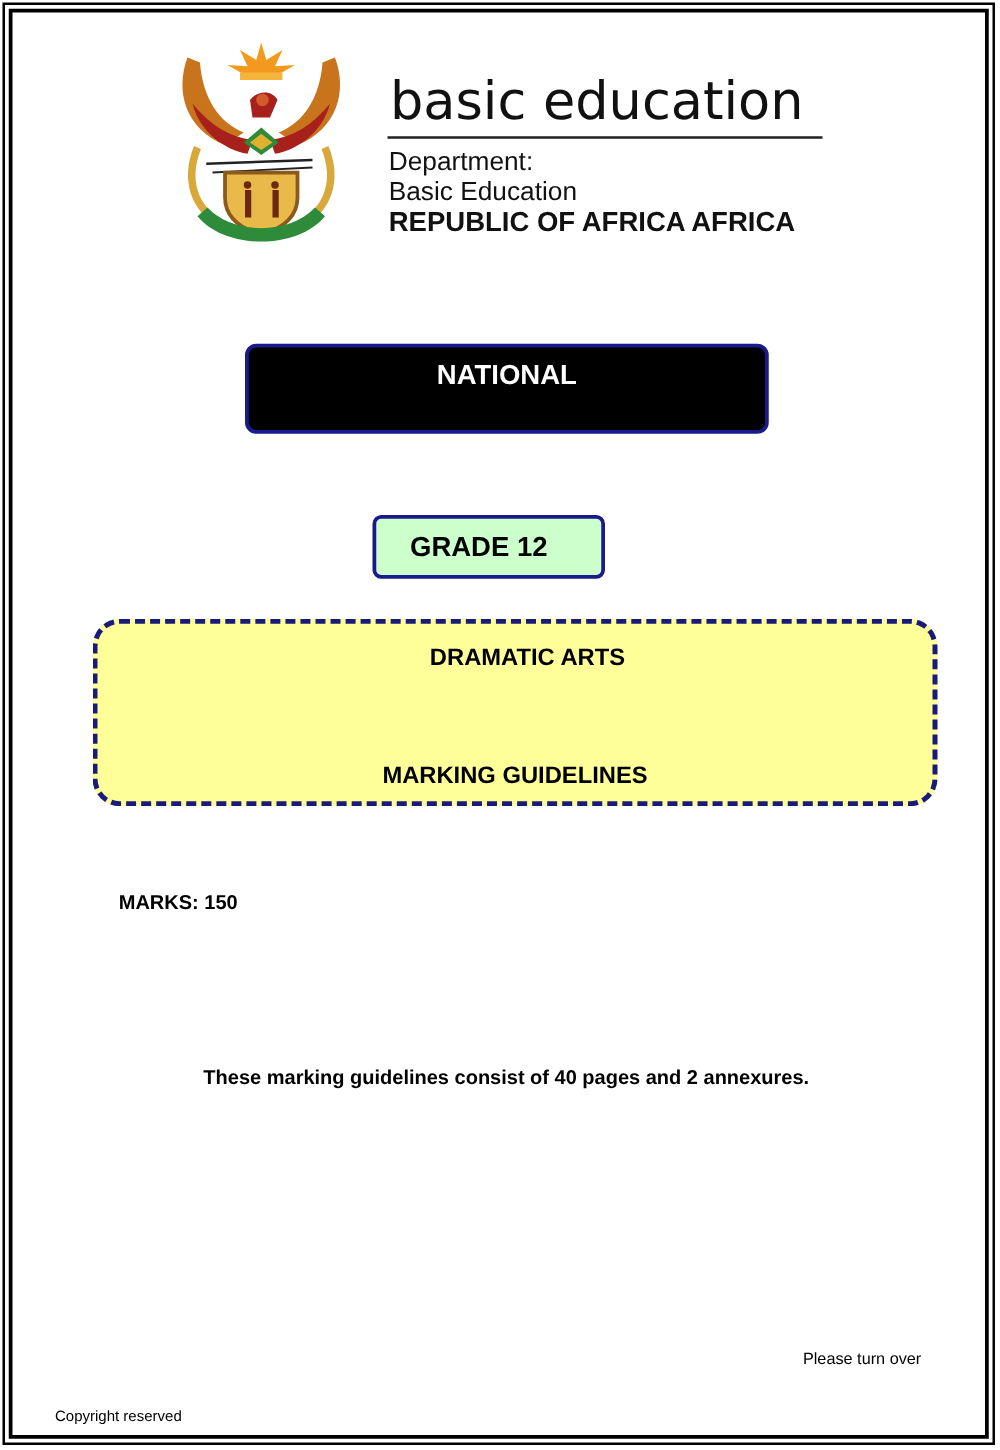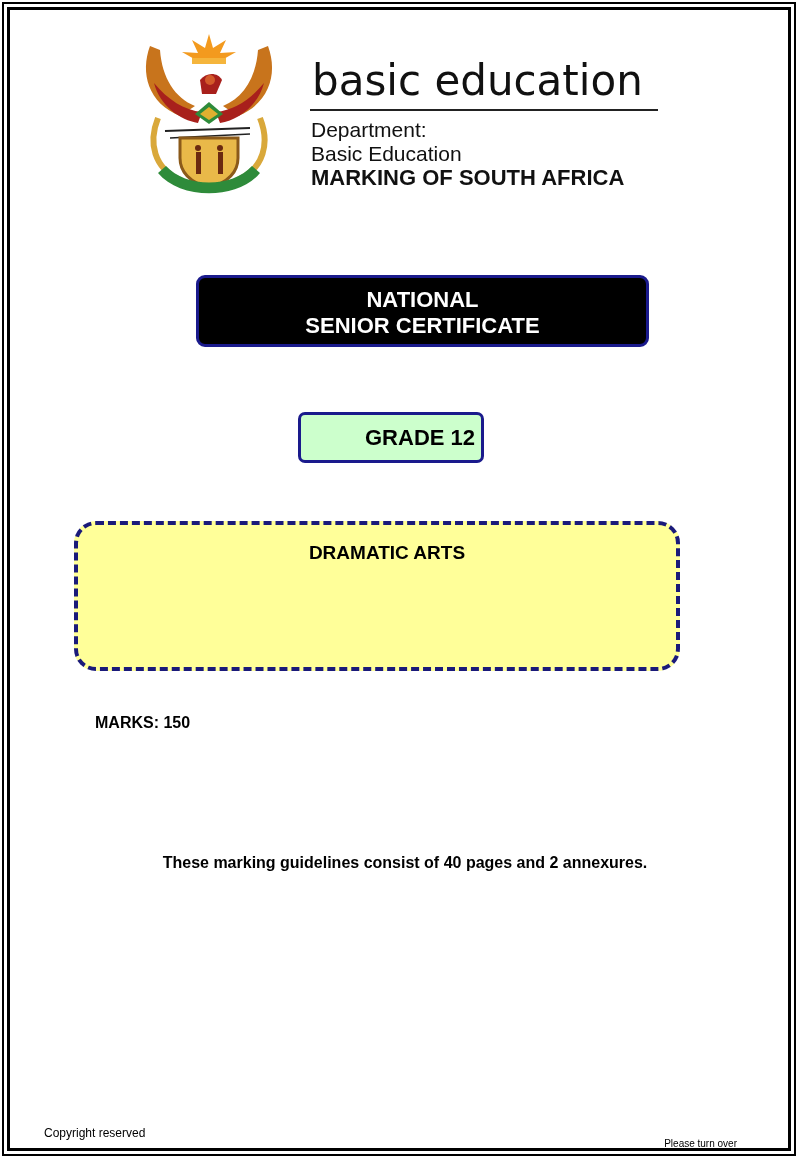--- a/index.html
+++ b/index.html
@@ -13,42 +13,42 @@
   .crest { position: absolute; left: 140px; top: 28px; width: 138px; height: 170px; }
 
   .brand-title { position: absolute; left: 312px; top: 56px; font-family: "DejaVu Sans", sans-serif;
                  font-size: 42px; letter-spacing: 0px; line-height: 50px; color: #111; }
   .brand-rule { position: absolute; left: 310px; top: 109px; width: 348px; height: 2px; background: #222; }
   .dept-line { position: absolute; left: 311px; font-size: 21px; line-height: 24px; color: #111; }
   .dept-1 { top: 118px; }
   .dept-2 { top: 142px; }
   .dept-3 { top: 166px; font-weight: bold; font-size: 22px; }
 
-  .nsc-box { position: absolute; left: 196px; top: 275px; width: 453px; height: 72px;
+  .nsc-box { position: absolute; left: 196px; top: 275px; width: 419px; height: 72px;
              background: #000; border: 3px solid #1a1a8c; border-radius: 9px; box-sizing: border-box;
              color: #fff; font-weight: bold; font-size: 22px; text-align: center; line-height: 26px;
              padding-top: 9px; }
 
   .grade-box { position: absolute; left: 298px; top: 412px; width: 186px; height: 51px;
                background: #ccffcc; border: 3px solid #1a1a8c; border-radius: 7px; box-sizing: border-box;
-               font-weight: bold; font-size: 22px; line-height: 45px; padding-left: 64px; }
+               font-weight: bold; font-size: 22px; line-height: 45px; padding-left: 27px; }
 
-  .subject-box { position: absolute; left: 74px; top: 521px; width: 606px; height: 150px;
+  .subject-box { position: absolute; left: 74px; top: 495px; width: 676px; height: 150px;
                  background: #ffff99; border: 4px dashed #1a1a7a; border-radius: 22px; box-sizing: border-box; }
   .subject-line { position: absolute; left: 0; width: 100%; text-align: center; font-weight: bold;
                   font-size: 19px; line-height: 22px; }
   .sl-1 { top: 17px; left: 10px; }
   .sl-2 { top: 64px; left: 10px; }
   .sl-3 { top: 111px; }
 
   .marks { position: absolute; left: 75px; top: 714px; font-weight: bold; font-size: 16px; margin-left: 20px; }
   .consist { position: absolute; left: 0; width: 810px; text-align: center; top: 854px;
              font-weight: bold; font-size: 16px; }
   .footer-left { position: absolute; left: 44px; top: 1126px; font-size: 12px; }
-  .footer-right { position: absolute; right: 63px; top: 1138px; font-size: 10px; }
+  .footer-right { position: absolute; right: 63px; top: 1079px; font-size: 13px; }
 </style>
 </head>
 <body>
 
 <div class="frame-outer"></div>
 <div class="frame-inner"></div>
 
 <div class="crest">
   <svg width="138" height="170" viewBox="0 0 138 170">
 
@@ -79,30 +79,30 @@
     <rect x="78" y="124" width="5" height="22" fill="#6b2a10"></rect>
 
     <path d="M18,145 C40,172 98,172 120,145 L112,138 C92,160 46,160 26,138 Z" fill="#2e8b3a"></path>
   </svg>
 </div>
 
 <div class="brand-title">basic education</div>
 <div class="brand-rule"></div>
 <div class="dept-line dept-1">Department:</div>
 <div class="dept-line dept-2">Basic Education</div>
-<div class="dept-line dept-3">MARKING OF SOUTH AFRICA</div>
+<div class="dept-line dept-3">REPUBLIC OF AFRICA AFRICA</div>
 
 <div class="nsc-box">
   <div>NATIONAL</div>
-  <div>SENIOR CERTIFICATE</div>
 </div>
 
 <div class="grade-box">GRADE 12</div>
 
 <div class="subject-box">
   <div class="subject-line sl-1">DRAMATIC ARTS</div>
+  <div class="subject-line sl-3">MARKING GUIDELINES</div>
 </div>
 
 <div class="marks">MARKS:  150</div>
 <div class="consist">These marking guidelines consist of 40 pages and 2 annexures.</div>
 
 <div class="footer-left">Copyright reserved</div>
 <div class="footer-right">Please turn over</div>
 
 </body></html>

